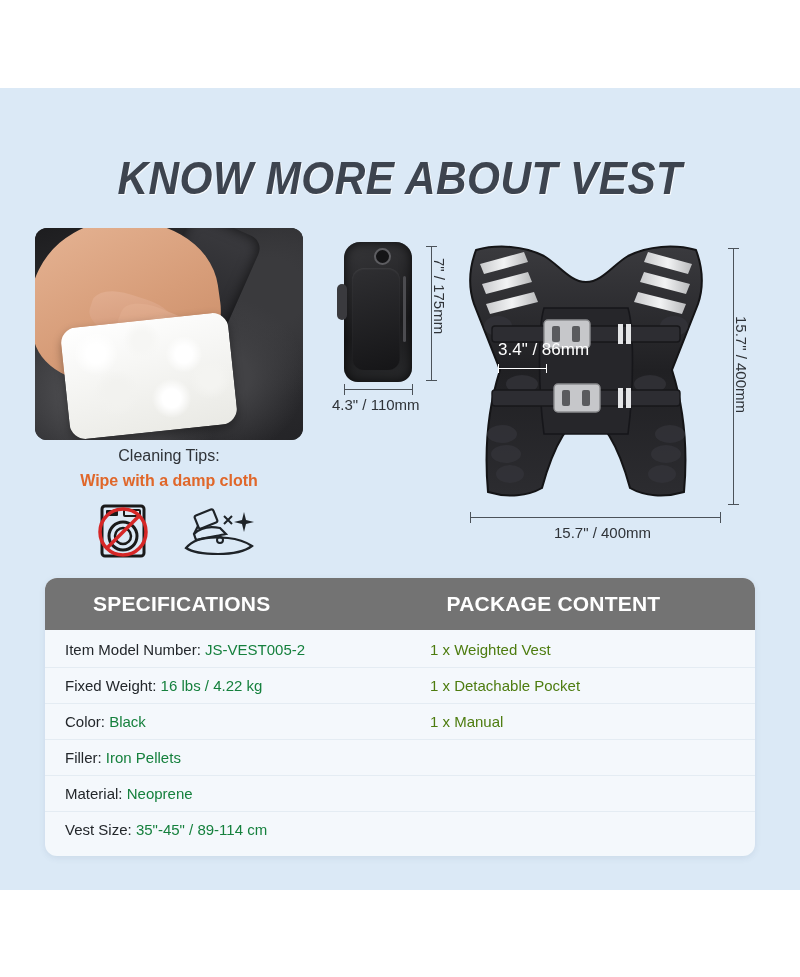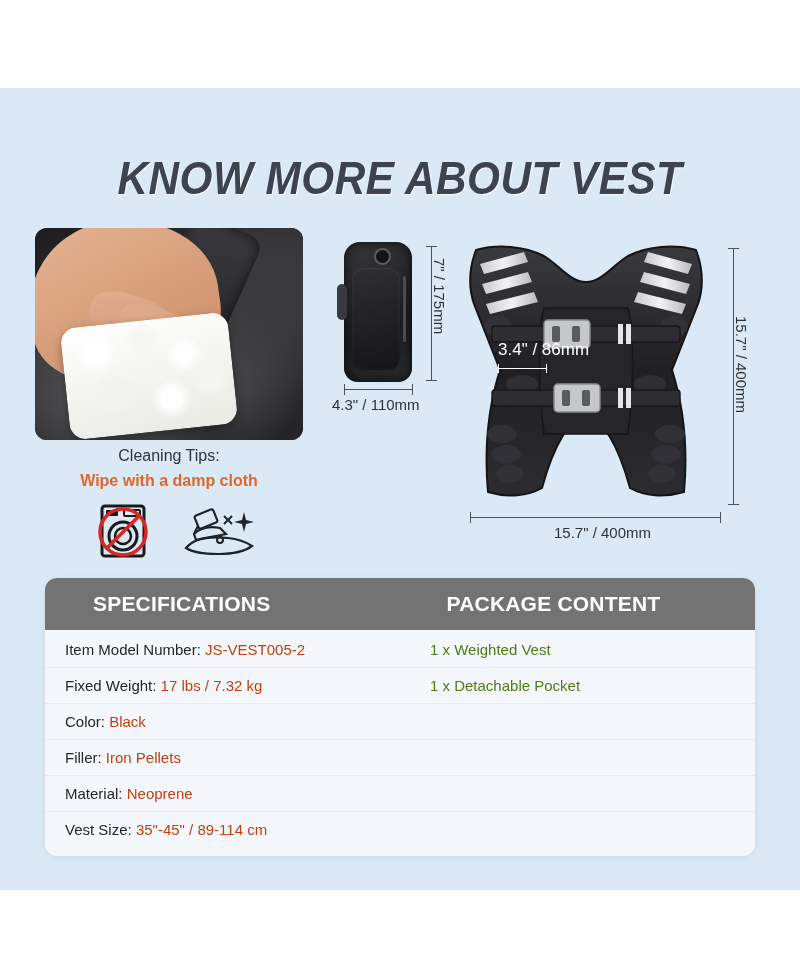--- a/index.html
+++ b/index.html
@@ -316,21 +316,21 @@
     border-bottom: 1px solid #e4ecf3;
   }
   .trow:last-child { border-bottom: none; }
   .cell-spec {
     flex: 1;
     padding-left: 20px;
     font-size: 15px;
     color: #23272b;
     white-space: nowrap;
   }
-  .cell-spec .val { color: #c2410c; }
+  .cell-spec .val { color: #15803d; }
   .cell-pack {
     flex: 1;
     padding-left: 40px;
     font-size: 15px;
     color: #4d7c0f;
     white-space: nowrap;
   }
 </style>
 </head>
 <body>
@@ -483,29 +483,30 @@
       <div class="trow">
         <div class="cell-spec">
           <span>Item Model Number:</span>
           <span class="val">JS-VEST005-2</span>
         </div>
         <div class="cell-pack">1 x Weighted Vest</div>
       </div>
       <div class="trow">
         <div class="cell-spec">
           <span>Fixed Weight:</span>
-          <span class="val">17 lbs / 7.32 kg</span>
+          <span class="val">16 lbs / 4.22 kg</span>
         </div>
         <div class="cell-pack">1 x Detachable Pocket</div>
       </div>
       <div class="trow">
         <div class="cell-spec">
           <span>Color:</span>
           <span class="val">Black</span>
         </div>
+        <div class="cell-pack">1 x Manual</div>
       </div>
       <div class="trow">
         <div class="cell-spec">
           <span>Filler:</span>
           <span class="val">Iron Pellets</span>
         </div>
         <div class="cell-pack"></div>
       </div>
       <div class="trow">
         <div class="cell-spec">

